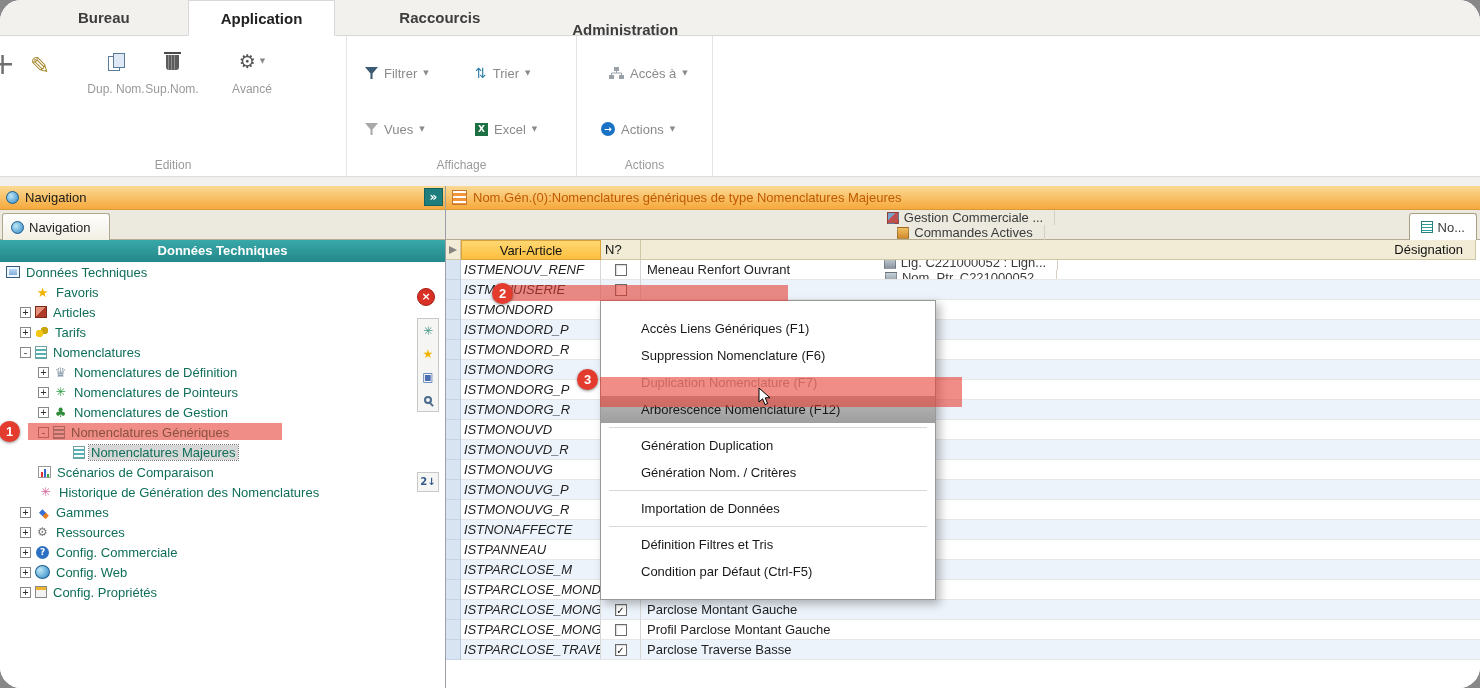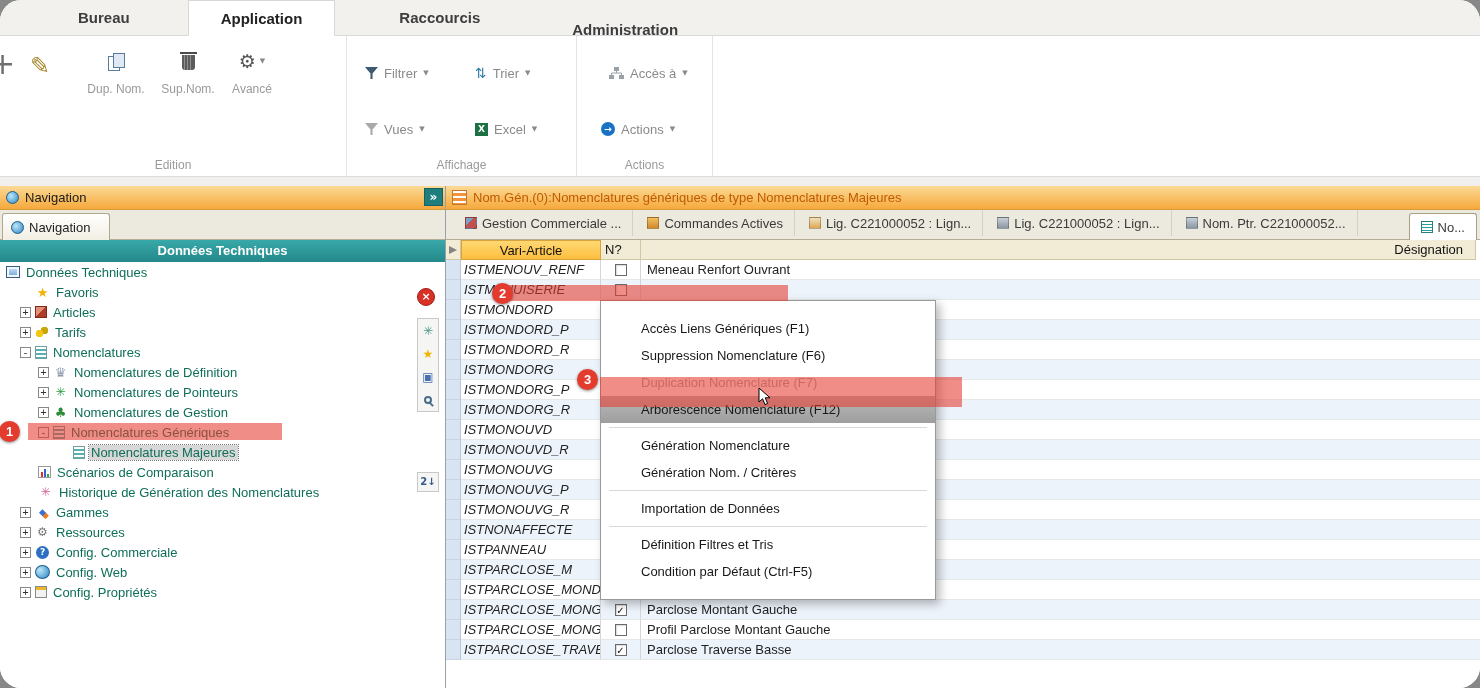--- a/index.html
+++ b/index.html
@@ -19,21 +19,21 @@
   .ribbon{position:absolute;left:0;top:36px;width:100%;height:141px;background:#fff;border-bottom:1px solid #dcdcdc;}
   .rgroup{position:absolute;top:0;height:100%;border-right:1px solid #e4e4e4;}
   .g-edition{left:0;width:347px;}
   .g-affichage{left:347px;width:230px;}
   .g-actions{left:577px;width:136px;}
   .glabel{position:absolute;bottom:4px;left:0;width:100%;text-align:center;color:#9a9a9a;font-size:12px;}
   .bigglyph{position:absolute;color:#6f6f6f;font-family:"DejaVu Sans",sans-serif;}
   .plus-glyph{left:-10px;top:10px;font-size:30px;}
   .pencil-glyph{left:30px;top:16px;font-size:24px;color:#a5872c;}
   .bigbtn{position:absolute;top:12px;display:flex;flex-direction:column;align-items:center;background:none;border:none;font-family:inherit;}
-  .bb-dup{left:84px;width:64px;} .bb-sup{left:158px;width:60px;text-align:right;} .bb-avance{left:214px;width:76px;}
+  .bb-dup{left:84px;width:64px;} .bb-sup{left:142px;width:60px;text-align:right;} .bb-avance{left:214px;width:76px;}
   .bigbtn .icw{height:26px;display:flex;align-items:center;justify-content:center;gap:4px;}
   .bigbtn .blab{margin-top:8px;font-size:12px;color:#999;}
   .smbtn{position:absolute;display:flex;align-items:center;gap:6px;background:none;border:none;font-family:inherit;font-size:13px;color:#8a8a8a;height:26px;}
   .sb-filtrer{left:18px;top:24px;} .sb-trier{left:128px;top:24px;}
   .sb-vues{left:18px;top:80px;} .sb-excel{left:128px;top:80px;}
   .sb-acces{left:32px;top:24px;} .sb-actions{left:24px;top:80px;}
   .dd{font-family:"DejaVu Sans",sans-serif;font-size:7px;color:#8a8a8a;}
   
   .ic-pages{position:relative;width:16px;height:17px;}
   .ic-pages::before{content:"";position:absolute;left:0;top:3px;width:10px;height:13px;background:#fff;border:1px solid #5a7a9a;}
@@ -84,21 +84,21 @@
   .side-bar{position:absolute;left:417px;top:132px;width:22px;height:94px;background:#f5f5f3;border:1px solid #c8c8c8;display:flex;flex-direction:column;align-items:center;}
   .side-bar .sbi{height:23px;width:100%;display:flex;align-items:center;justify-content:center;background:none;border:none;font-family:"DejaVu Sans",sans-serif;font-size:12px;}
   .sbi.spark{color:#4a9a8a;} .sbi.star{color:#f0b400;} .sbi.img{color:#4a6fb0;}
   .ic-mag{width:8px;height:8px;border:2px solid #4a6b8a;border-radius:50%;position:relative;}
   .ic-mag::after{content:"";position:absolute;right:-4px;bottom:-3px;width:6px;height:2px;background:#4a6b8a;transform:rotate(45deg);}
   .side-sort{position:absolute;left:417px;top:286px;width:22px;height:20px;background:#f5f5f3;border:1px solid #c8c8c8;font:bold 10px/18px "DejaVu Sans",sans-serif;color:#335a8a;text-align:center;}
   
   .main-panel{position:absolute;left:446px;top:186px;width:1034px;height:502px;background:#fff;overflow:hidden;}
   .main-title-label{font-size:13px;color:#c05a00;}
   .ic-mainlist{width:15px;height:15px;border:1px solid #c8772a;background:repeating-linear-gradient(180deg,#fff 0 2px,#f0933a 2px 5px);flex:none;}
-  .doc-tabs{display:flex;align-items:flex-start;height:100%;padding-left:8px;}
+  .doc-tabs{display:flex;align-items:center;height:100%;padding-left:8px;flex-direction:column;}
   .dtab{display:flex;align-items:center;gap:5px;height:26px;padding:0 11px;margin-right:3px;font-size:13px;color:#3a3a3a;border-right:1px solid #d5d0c2;white-space:nowrap;}
   .dtab.active-right{position:absolute;right:0;top:3px;height:27px;background:#fff;border:1px solid #a89f85;border-bottom:none;border-radius:3px 3px 0 0;}
   .dti{width:12px;height:12px;border:1px solid rgba(0,0,0,.25);flex:none;}
   .dti-gc{background:linear-gradient(135deg,#7aa3cc 0 40%,#c0504d 40%);}
   .dti-folder{background:linear-gradient(#f0c060,#d08a2e);}
   .dti-doc{background:linear-gradient(#f0e0c0,#e0a850);}
   .dti-pin{background:linear-gradient(#c8d0d8,#8a96a2);}
   .dti-list{background:repeating-linear-gradient(180deg,#fff 0 2px,#2a9d9d 2px 3px);border-color:#2a7d7d;}
   
   .thead{position:absolute;left:0;top:54px;right:0;height:20px;}
@@ -562,21 +562,21 @@
         </div>
       </div>
   </div>
 
   <div class="cmenu">
     <div class="mi">Accès Liens Génériques (F1)</div>
     <div class="mi">Suppression Nomenclature (F6)</div>
     <div class="mi dis">Duplication Nomenclature (F7)</div>
     <div class="mi hl">Arborescence Nomenclature (F12)</div>
     <div class="msep"></div>
-    <div class="mi">Génération Nomenclature</div>
+    <div class="mi">Génération Duplication</div>
     <div class="mi">Génération Nom. / Critères</div>
     <div class="msep"></div>
     <div class="mi">Importation de Données</div>
     <div class="msep"></div>
     <div class="mi">Définition Filtres et Tris</div>
     <div class="mi">Condition par Défaut (Ctrl-F5)</div>
   </div>
 
   <div class="ann-rect ar1"></div>
   <div class="ann-rect ar2"></div>

